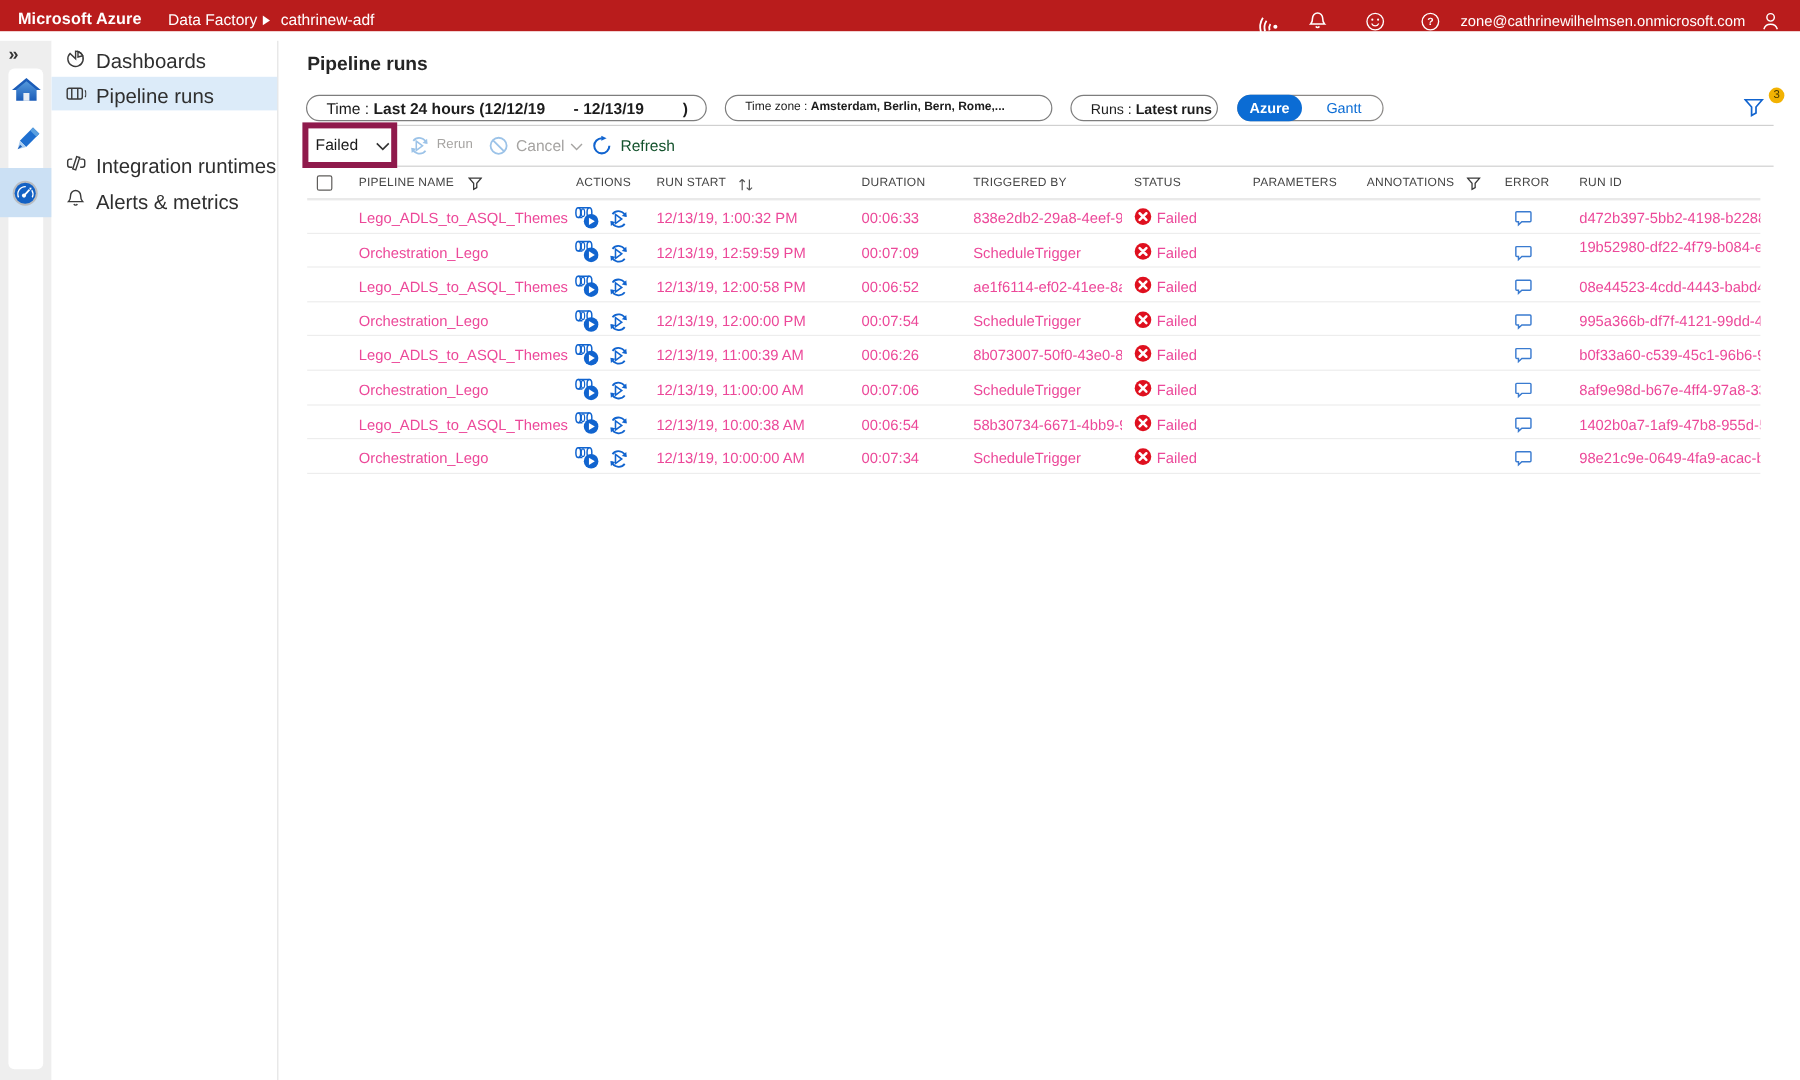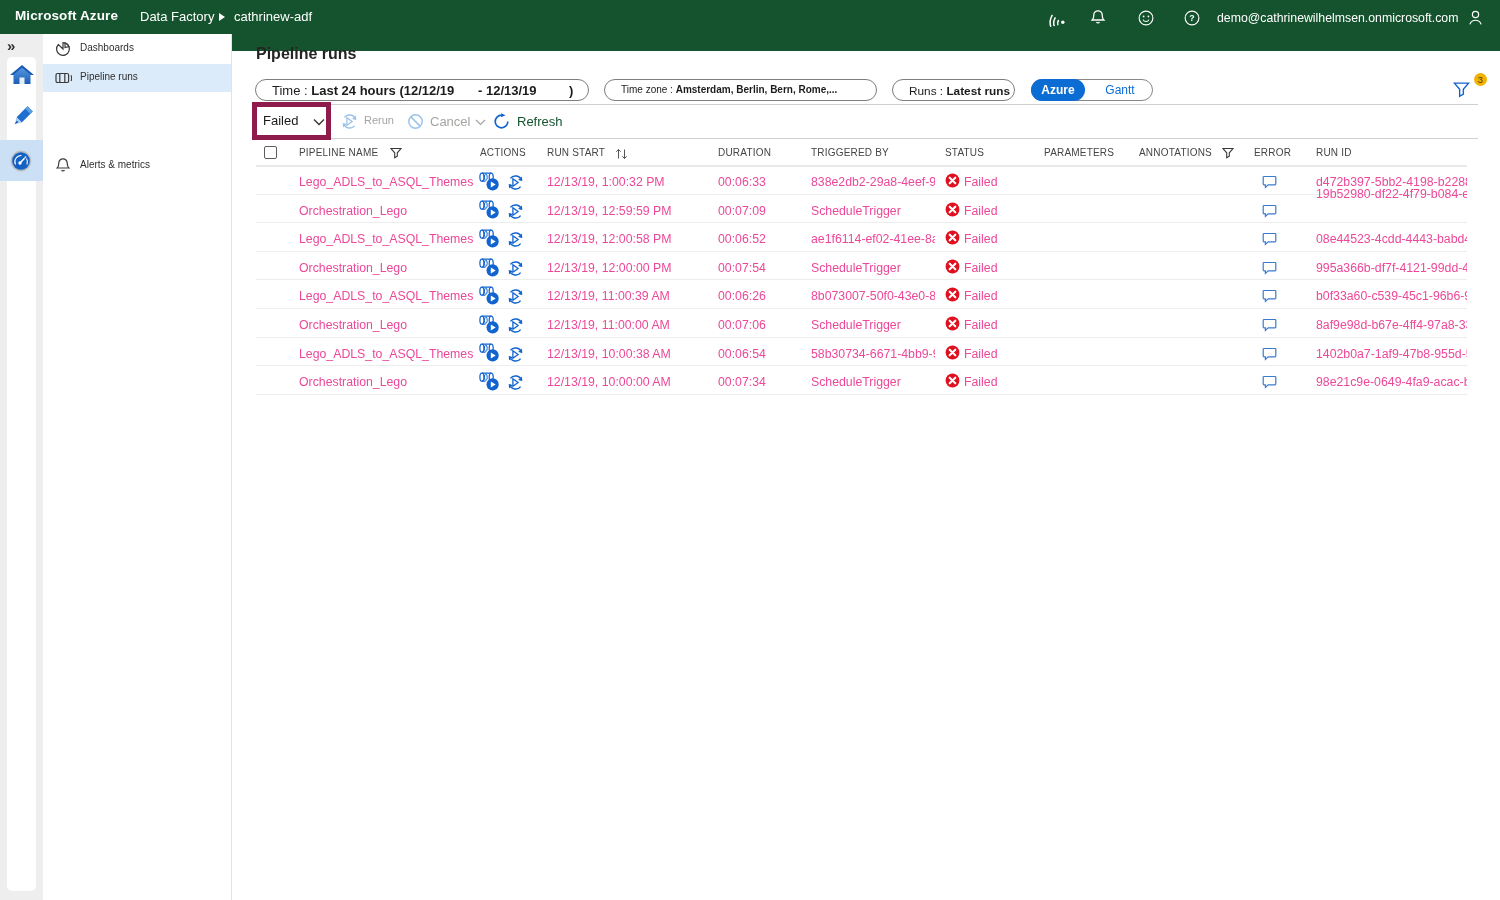--- a/index.html
+++ b/index.html
@@ -1,22 +1,22 @@
 <!DOCTYPE html>
 <html><head><meta charset="utf-8"><title>Pipeline runs</title>
 <style>
 *{margin:0;padding:0;box-sizing:border-box}
 html,body{width:1500px;height:900px;overflow:hidden;background:#fff;
 font-family:"Liberation Sans",sans-serif;-webkit-font-smoothing:antialiased}
 .abs{position:absolute}
-.topbar{position:absolute;left:0;top:0;width:1500px;height:51px;background:#14532d;color:#fff}
+.topbar{position:absolute;left:0;top:0;width:1500px;height:26px;background:#b91c1c;color:#fff}
 .rail{position:absolute;left:0;top:34px;width:43px;height:866px;background:#eeeeee}
 .railpanel{position:absolute;left:7px;top:23px;width:29px;height:834px;background:#fff;border-radius:5px}
 .sidebar{position:absolute;left:43px;top:34px;width:189px;height:866px;background:#fff;border-right:1px solid #e3e3e3}
-.menuitem{position:absolute;left:0;width:189px;height:29px;color:#2f2f2f;font-size:10px}
+.menuitem{position:absolute;left:0;width:189px;height:29px;color:#2f2f2f;font-size:17px}
 .menuitem .mi-ic{position:absolute;left:12px;top:6px;width:17px;height:17px}
 .menuitem .mi-tx{position:absolute;left:37px;top:7.5px;white-space:nowrap}
 .pill{position:absolute;height:22px;border:1px solid #7d7d7d;border-radius:11px;font-size:13px;color:#1c1c1c;white-space:nowrap}
 .hdr{position:absolute;top:0;font-size:10px;color:#454545;letter-spacing:0.2px;white-space:nowrap}
 .cell{position:absolute;font-size:12.3px;color:#ec4899;white-space:nowrap}
 </style></head><body>
 <div class="topbar">
 <div class="abs" style="left:15px;top:8px;font-size:13.5px;font-weight:bold;letter-spacing:0.1px">Microsoft Azure</div>
 <div class="abs" style="left:140px;top:9px;font-size:13px">Data Factory</div>
 <svg class="abs" width="8" height="10" viewBox="0 0 8 10" style="left:218px;top:12px">
@@ -40,21 +40,21 @@
 <svg class="abs" width="16" height="16" viewBox="0 0 20 20" style="left:1138px;top:10px">
 <circle cx="10" cy="10" r="8.6" stroke="#fff" stroke-width="1.4" fill="none"></circle>
 <circle cx="7" cy="8" r="1.1" fill="#fff"></circle>
       <circle cx="13" cy="8" r="1.1" fill="#fff"></circle>
 <path d="M6.3 12 a4 4 0 0 0 7.4 0" stroke="#fff" stroke-width="1.3" fill="none"></path>
     </svg>
 <svg class="abs" width="16" height="16" viewBox="0 0 20 20" style="left:1184px;top:10px">
 <circle cx="10" cy="10" r="8.6" stroke="#fff" stroke-width="1.4" fill="none"></circle>
 <text x="10" y="14" font-size="11" font-weight="bold" fill="#fff" text-anchor="middle" font-family="Liberation Sans">?</text>
     </svg>
-<div class="abs" style="left:1217px;top:11px;font-size:12.3px">demo@cathrinewilhelmsen.onmicrosoft.com</div>
+<div class="abs" style="left:1217px;top:11px;font-size:12.3px">zone@cathrinewilhelmsen.onmicrosoft.com</div>
 <svg class="abs" width="19" height="19" viewBox="0 0 22 22" style="left:1466px;top:8px">
 <g stroke="#fff" stroke-width="1.4" fill="none">
 <circle cx="11" cy="7.5" r="3.6"></circle>
 <path d="M4.5 19 a6.8 6.8 0 0 1 13 0"></path>
 </g>
     </svg>
 </div>
 <div class="rail">
     <div class="railpanel"></div>
 <div class="abs" style="left:7px;top:3px;font-size:15px;font-weight:bold;color:#333">»</div>
@@ -104,20 +104,30 @@
 <div class="menuitem" style="top:29.5px">
       <span class="mi-ic"><svg width="17" height="16" viewBox="0 0 17 16">
 <g stroke="#3b3b3b" stroke-width="1.2" fill="none">
 <rect x="1" y="3.5" width="12.6" height="9" rx="1.6"></rect>
 <path d="M4.8 3.5 V12.5 M9.8 3.5 V12.5"></path>
 <path d="M15.9 5.2 c1 1.6 1 4.6 0 5.8" stroke-width="1.1"></path>
 </g>
         </svg></span>
       <span class="mi-tx">Pipeline runs</span>
     </div>
+<div class="menuitem" style="top:87.9px">
+      <span class="mi-ic"><svg width="17" height="16" viewBox="0 0 17 16">
+<g stroke="#3b3b3b" stroke-width="1.2" fill="none">
+<path d="M5.2 4.6 H3.2 a1.8 1.8 0 0 0 -1.8 1.8 v3.2 a1.8 1.8 0 0 0 1.8 1.8 h2"></path>
+<path d="M11.8 4.6 h2 a1.8 1.8 0 0 1 1.8 1.8 v3.2 a1.8 1.8 0 0 1 -1.8 1.8 h-2"></path>
+<path d="M7.2 2.6 L9.8 2.6 L9.8 13.4 L7.2 13.4 Z" transform="rotate(18 8.5 8)"></path>
+</g>
+        </svg></span>
+      <span class="mi-tx">Integration runtimes</span>
+    </div>
 <div class="menuitem" style="top:117.1px">
       <span class="mi-ic"><svg width="16" height="16" viewBox="0 0 16 16">
 <g stroke="#3b3b3b" stroke-width="1.2" fill="none">
 <path d="M8 1.8 a4.2 4.2 0 0 1 4.2 4.2 c0 3 .9 4.3 1.6 5 H2.2 c.7 -.7 1.6 -2 1.6 -5 A4.2 4.2 0 0 1 8 1.8 Z"></path>
 <path d="M6.6 13 a1.5 1.5 0 0 0 2.8 0"></path>
 </g>
         </svg></span>
       <span class="mi-tx">Alerts &amp; metrics</span>
     </div>
 </div>
@@ -283,21 +293,21 @@
 <circle cx="7.5" cy="7.5" r="6.9" fill="#df101f"></circle>
 <path d="M4.7 4.7 L10.3 10.3 M10.3 4.7 L4.7 10.3" stroke="#fff" stroke-width="2.1" stroke-linecap="round"></path>
 </svg>
   </div>
 <div class="cell" style="left:964px;top:203.6px">Failed</div>
 <div class="abs" style="left:1262px;top:203.6px;width:15px;height:14px">
     <svg width="15" height="14" viewBox="0 0 15 14" style="position:absolute;left:0;top:0">
 <path d="M2 1.5 H13 a0.8 0.8 0 0 1 0.8 0.8 V9 a0.8 0.8 0 0 1 -0.8 0.8 H6.2 L3.4 12.4 V9.8 H2 a0.8 0.8 0 0 1 -0.8 -0.8 V2.3 A0.8 0.8 0 0 1 2 1.5 Z" stroke="#3a7bd0" stroke-width="1.2" fill="#fff"></path>
 </svg>
   </div>
-<div class="cell" style="left:1316px;top:187px;width:151px;overflow:hidden">19b52980-df22-4f79-b084-e</div>
+<div class="cell" style="left:1316px;top:199px;width:151px;overflow:hidden">19b52980-df22-4f79-b084-e</div>
 <div class="abs" style="left:256px;top:222.2px;width:1211px;height:1px;background:#ededed"></div>
 <div class="cell" style="left:299px;top:232.2px">Lego_ADLS_to_ASQL_Themes</div>
 <div class="abs" style="left:479px;top:229.0px;width:20px;height:19px">
     <svg width="20" height="19" viewBox="0 0 20 19" style="position:absolute;left:0;top:0">
 <g stroke="#1164cf" fill="none" stroke-width="1.25">
 <ellipse cx="2.9" cy="5.2" rx="2" ry="4"></ellipse>
 <path d="M2.9 1.2 H12.2 M2.9 9.2 H6.4"></path>
 <ellipse cx="6.8" cy="5.2" rx="1.4" ry="3.2" stroke-width="1"></ellipse>
 <ellipse cx="12.2" cy="5.2" rx="2" ry="4"></ellipse>
 </g>

